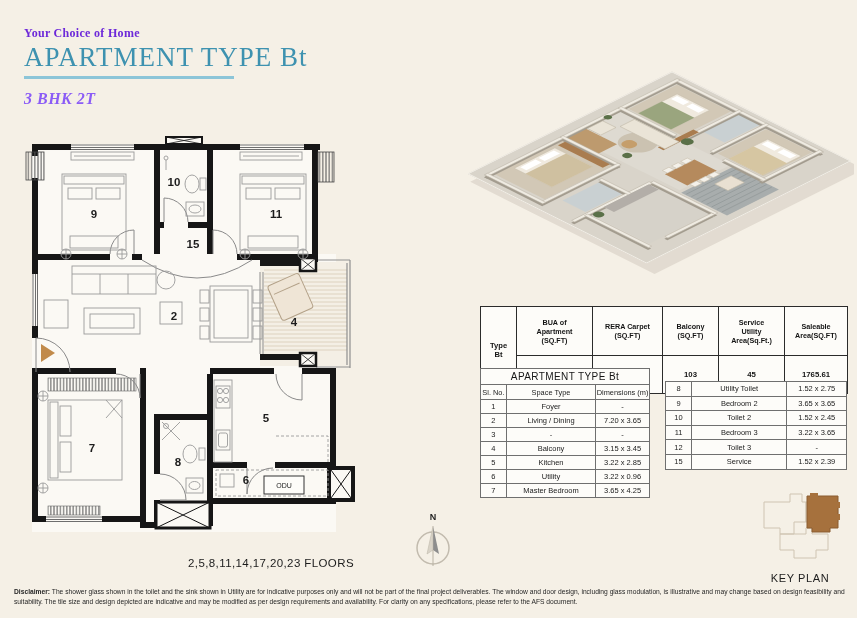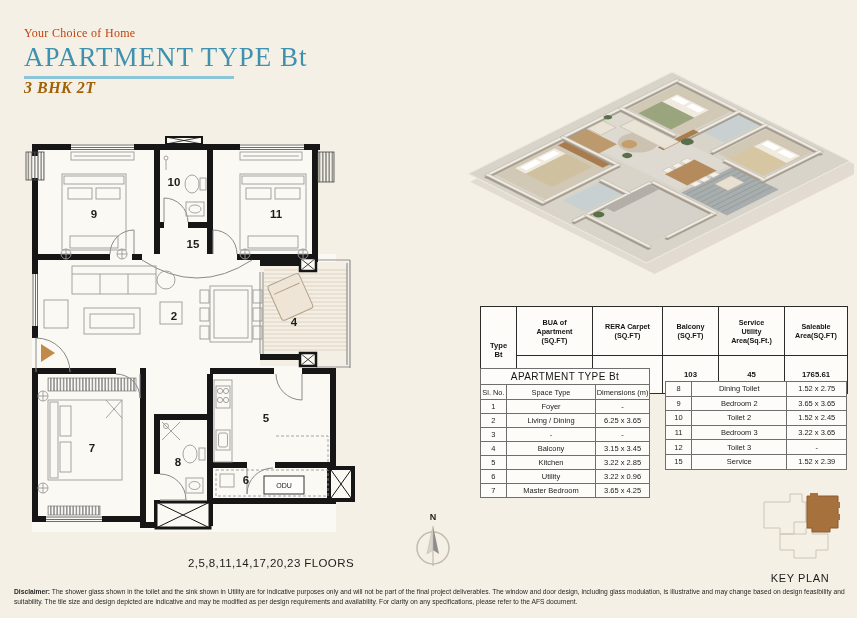--- a/index.html
+++ b/index.html
@@ -1,24 +1,24 @@
 <!DOCTYPE html>
 <html><head>
 <meta charset="utf-8">
 <style>
   html,body{margin:0;padding:0;}
   body{width:857px;height:618px;font-family:"Liberation Sans",sans-serif;}
   .page{position:relative;width:857px;height:618px;background:#f5f0e6;overflow:hidden;}
 
   
   .header{position:absolute;left:24px;top:26px;}
-  .tagline{font-family:"Liberation Serif",serif;font-weight:normal;font-size:12px;color:#c2410c;letter-spacing:.3px;}
+  .tagline{font-family:"Liberation Serif",serif;font-weight:bold;font-size:12px;color:#6d28d9;letter-spacing:.3px;}
   .title{font-family:"Liberation Serif",serif;font-size:27px;color:#3e92b0;letter-spacing:1px;margin-top:1px;}
   .title-rule{width:210px;height:3px;background:#8cc5d8;margin-top:3px;}
-  .subtitle{font-family:"Liberation Serif",serif;font-style:italic;font-weight:bold;font-size:16px;color:#a16207;margin-top:0;letter-spacing:.5px;}
+  .subtitle{font-family:"Liberation Serif",serif;font-style:italic;font-weight:bold;font-size:16px;color:#8b5cf6;margin-top:11px;letter-spacing:.5px;}
 
   
   .plan-wrap{position:absolute;left:14px;top:136px;width:352px;height:404px;}
   .floors-note{position:absolute;left:14px;top:557px;width:340px;text-align:right;font-size:11.5px;color:#1c1c1c;letter-spacing:.4px;}
 
   
   .compass{position:absolute;left:410px;top:508px;}
 
   
   .render-wrap{position:absolute;left:466px;top:20px;width:388px;height:288px;}
@@ -443,21 +443,21 @@
         </tbody>
         <tbody id="space-left-body">
           <tr>
             <td>1</td>
             <td>Foyer</td>
             <td>-</td>
           </tr>
           <tr>
             <td>2</td>
             <td>Living / Dining</td>
-            <td>6.25 x 3.65</td>
+            <td>7.20 x 3.65</td>
           </tr>
           <tr>
             <td>3</td>
             <td>-</td>
             <td>-</td>
           </tr>
           <tr>
             <td>4</td>
             <td>Balcony</td>
             <td>3.15 x 3.45</td>
@@ -482,21 +482,21 @@
     </table>
     <table class="space-right">
       <colgroup>
           <col style="width:27px">
           <col style="width:99px">
           <col style="width:62px">
         </colgroup>
       <tbody id="space-right-body">
           <tr>
             <td>8</td>
-            <td>Dining Toilet</td>
+            <td>Utility Toilet</td>
             <td>1.52 x 2.75</td>
           </tr>
           <tr>
             <td>9</td>
             <td>Bedroom 2</td>
             <td>3.65 x 3.65</td>
           </tr>
           <tr>
             <td>10</td>
             <td>Toilet 2</td>

